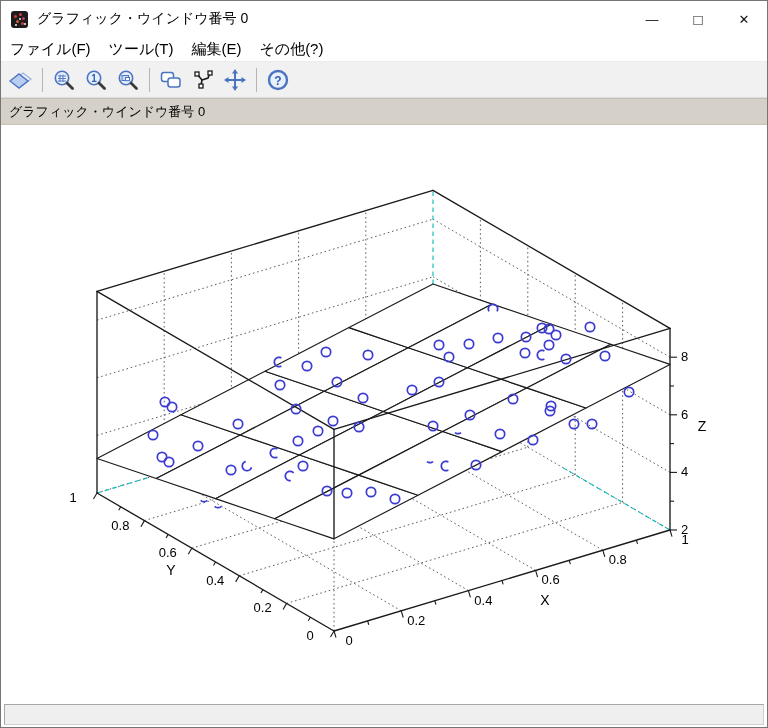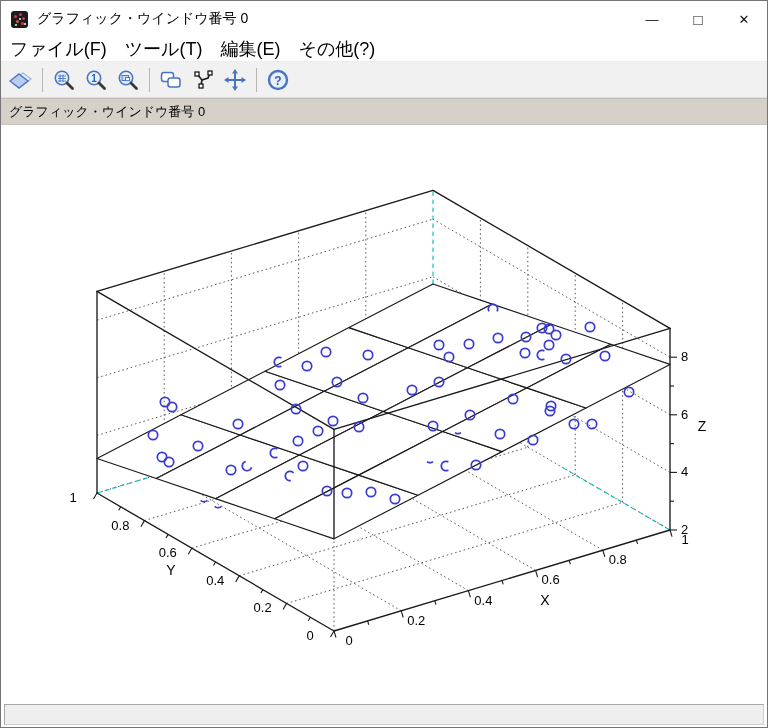--- a/index.html
+++ b/index.html
@@ -6,21 +6,21 @@
   .window{position:relative;width:766px;height:726px;background:#be185d;border:1px solid #757575;overflow:hidden;}
   
   .titlebar{height:36px;background:#ffffff;display:flex;align-items:center;position:relative;}
   .appicon{width:17px;height:17px;margin:0 9px 0 10px;border-radius:3px;background:#1c1c1c;position:relative;flex:0 0 auto;}
   .appicon i{position:absolute;border-radius:50%;}
   .title-text{font-size:14px;color:#000;}
   .wincontrols{position:absolute;right:0;top:0;height:36px;display:flex;}
   .winbtn{width:46px;height:36px;display:flex;align-items:center;justify-content:center;font-size:13px;color:#111;cursor:default;}
   
   .menubar{height:24px;display:flex;align-items:center;background:#fff;border-bottom:1px solid #ececec;}
-  .menuitem{font-size:18px;color:#000;padding:0 9px;height:100%;display:flex;align-items:center;}
+  .menuitem{font-size:15px;color:#000;padding:0 9px;height:100%;display:flex;align-items:center;}
   
   .toolbar{height:35px;background:#f1f1f1;display:flex;align-items:center;padding-left:4px;border-bottom:1px solid #dddddd;}
   .tbtn{width:30px;height:29px;display:flex;align-items:center;justify-content:center;margin:0 1px;}
   .tsep{width:1px;height:24px;background:#b5b5b5;margin:0 5px;}
   
   .figbar{height:25px;background:#d5d1c9;border-top:1px solid #c4c0b8;display:flex;align-items:center;padding-left:8px;border-bottom:1px solid #c8c4bc;}
   .figbar span{font-size:13px;color:#000;}
   
   .canvas{height:577px;background:#fff;position:relative;}
   

